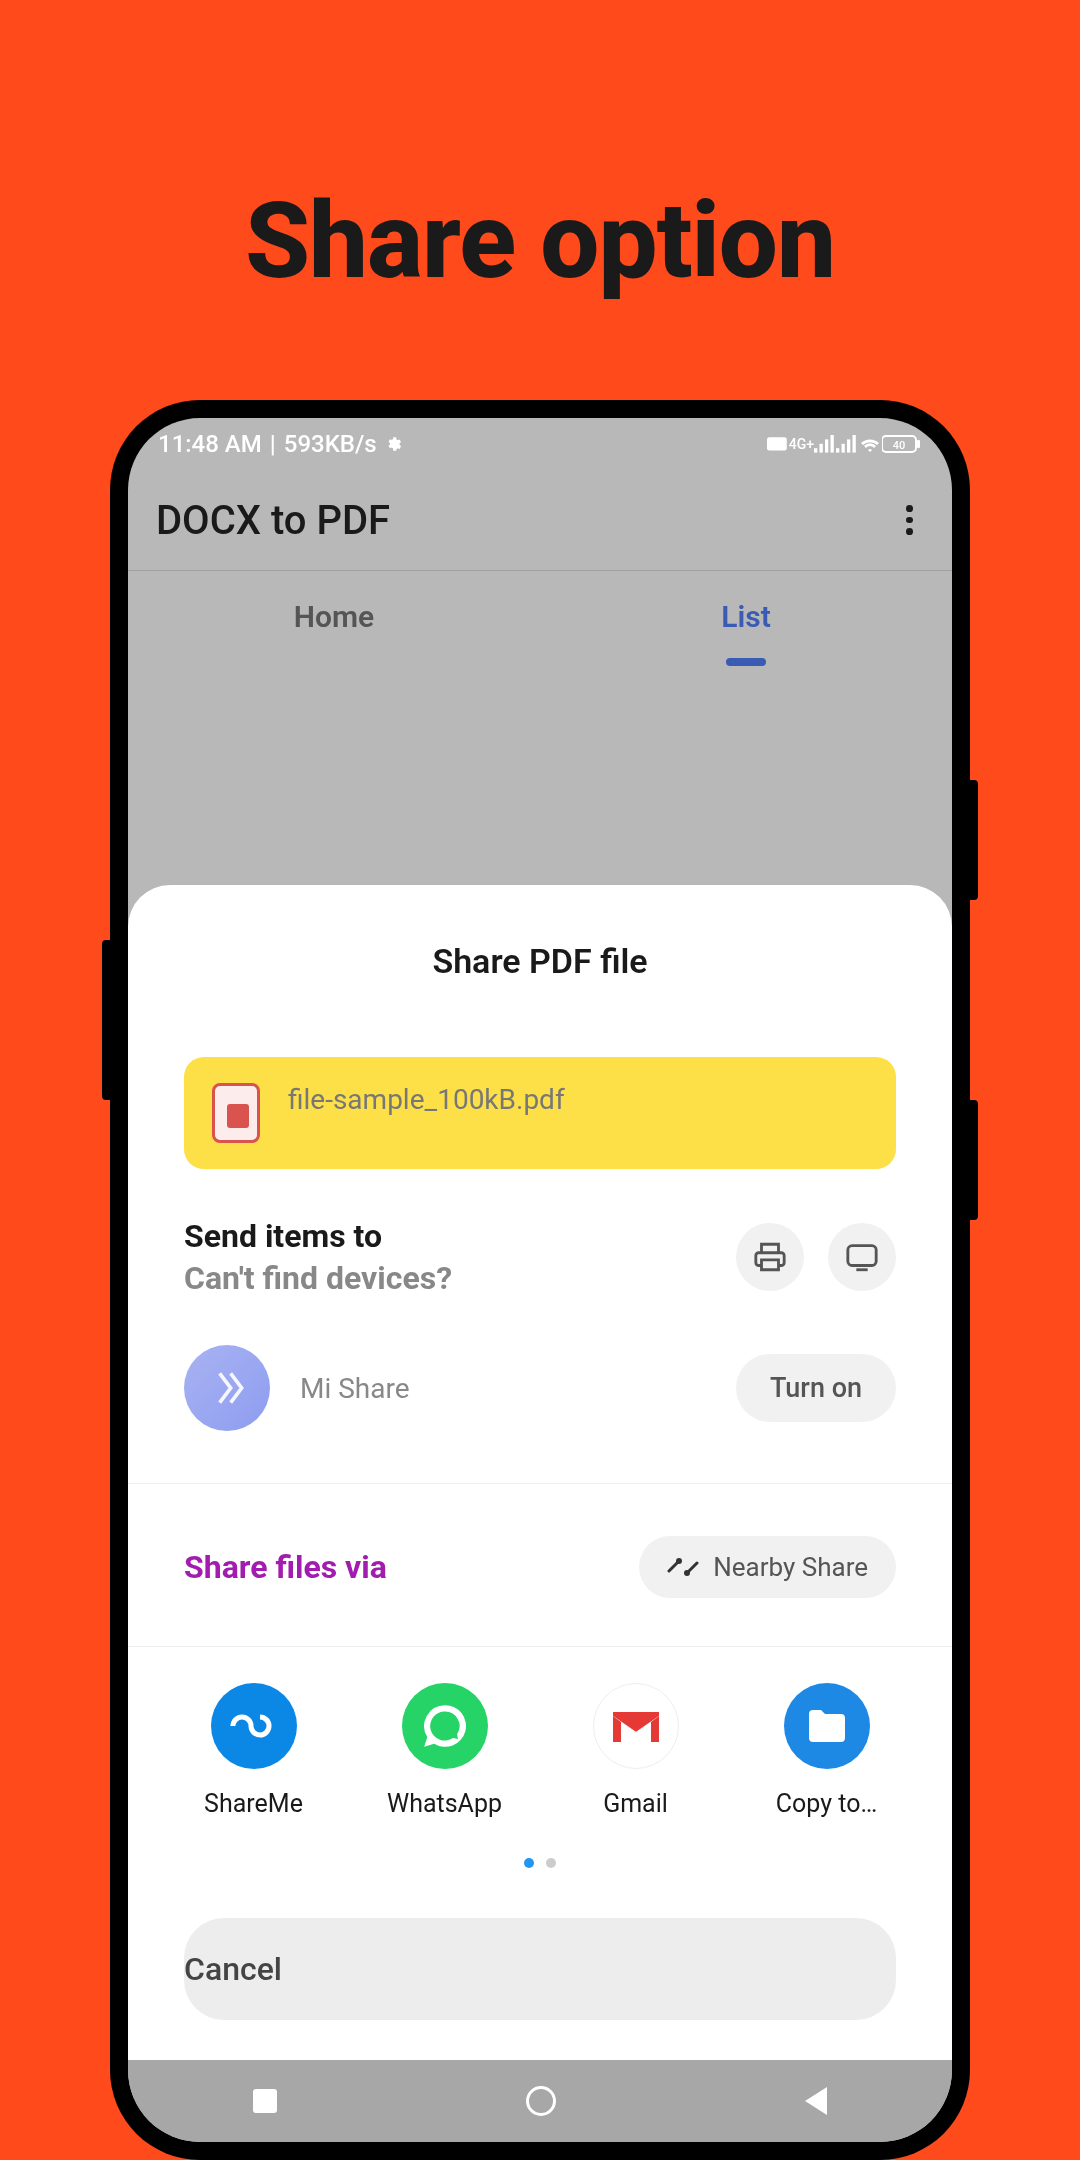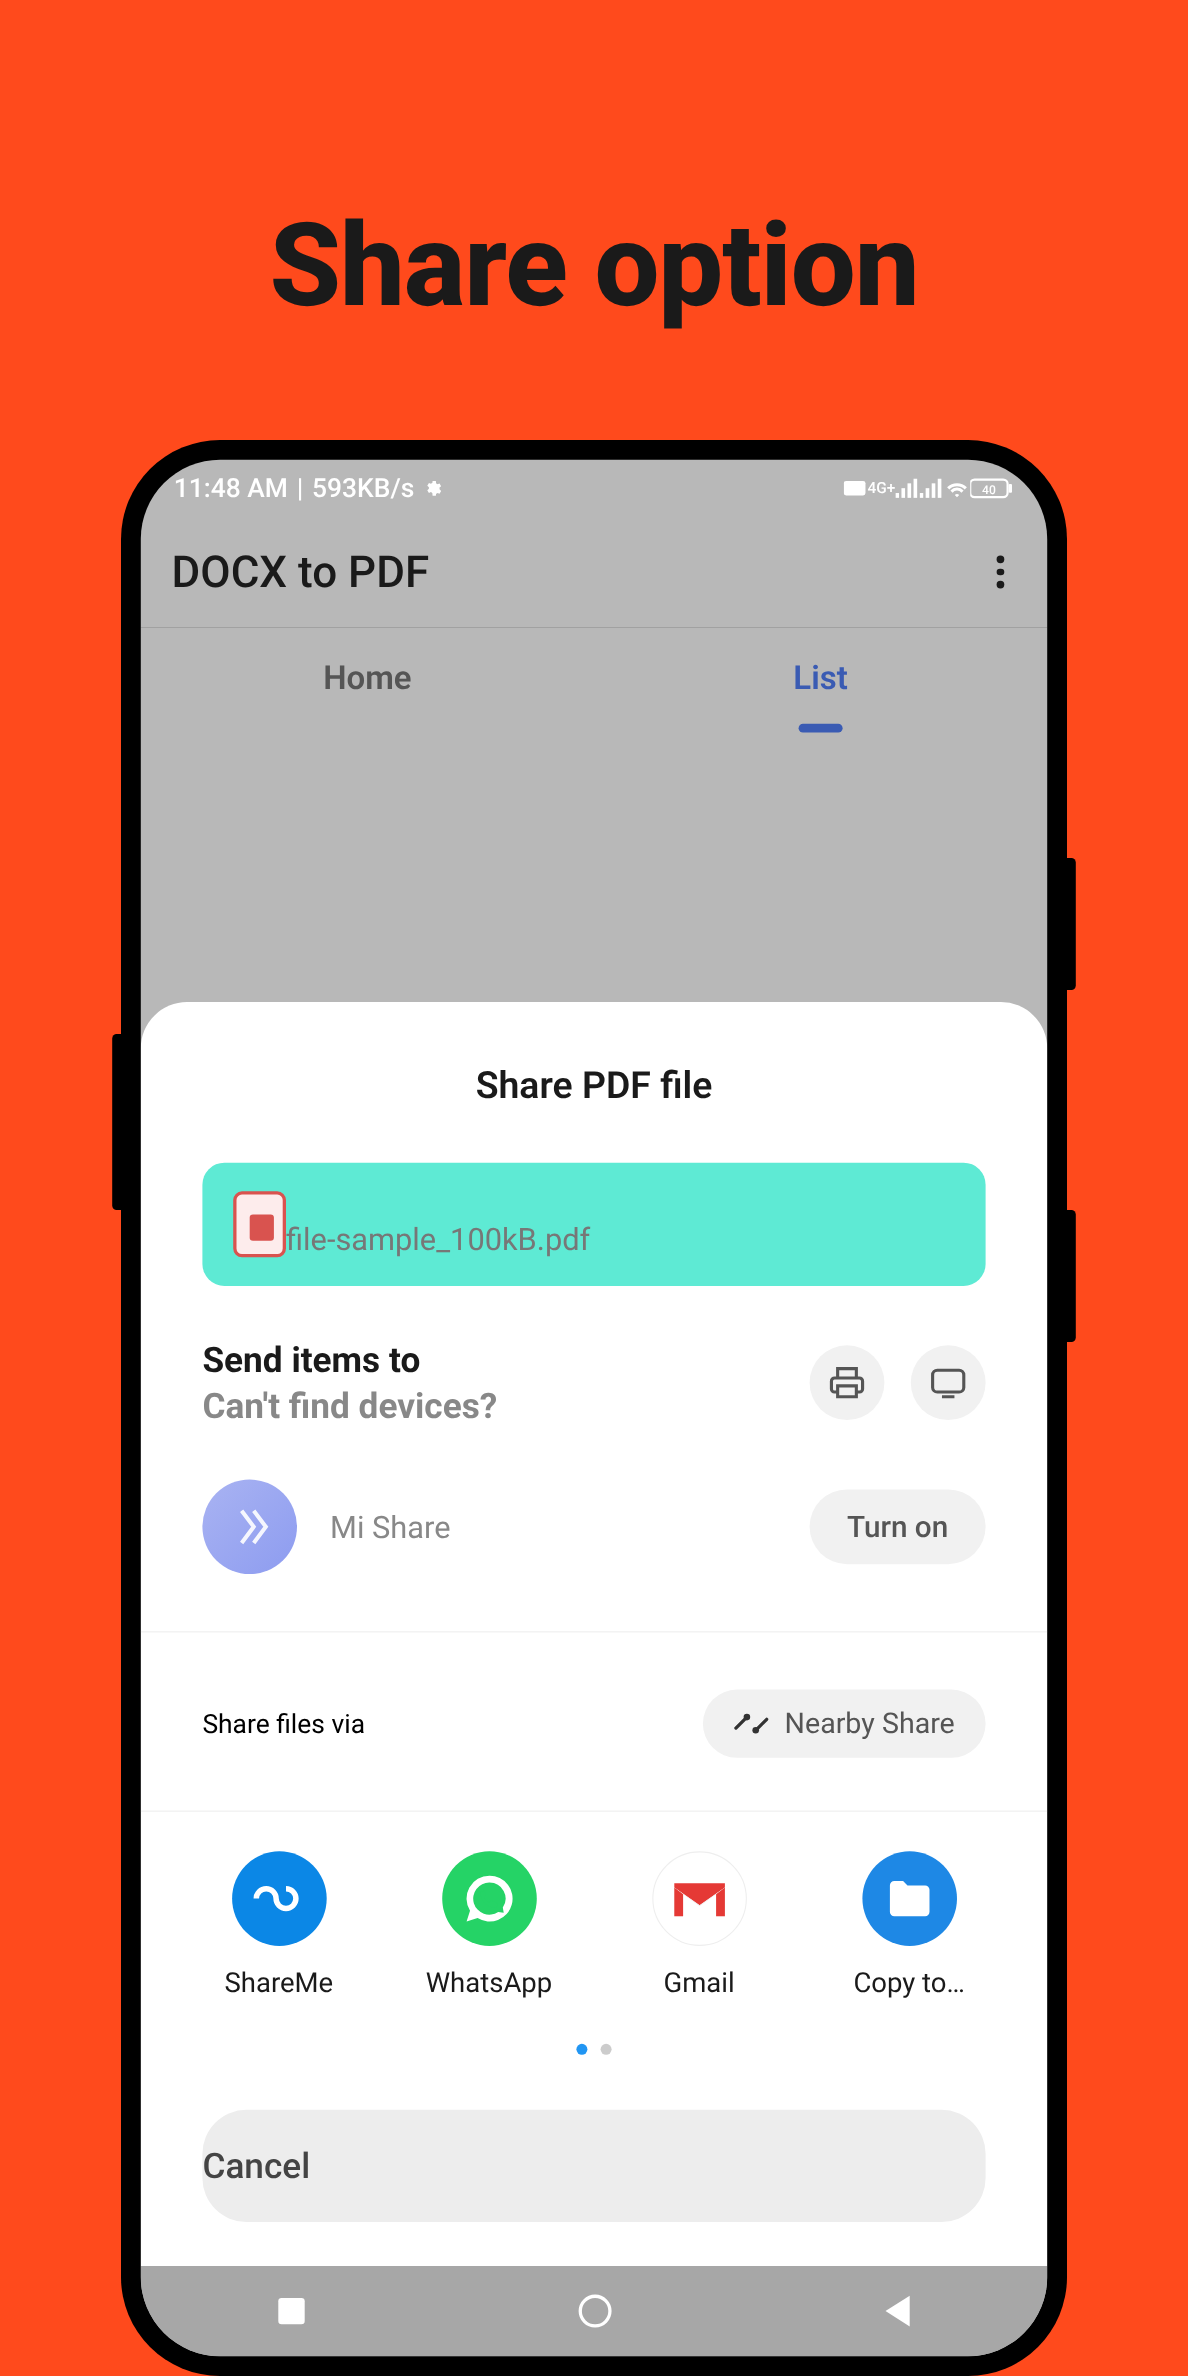--- a/index.html
+++ b/index.html
@@ -144,29 +144,30 @@
     left: 0; right: 0; bottom: 82px;
     background: #fff;
     border-radius: 42px 42px 0 0;
     padding: 56px 0 40px 0;
   }
   .sheet-title {
     text-align: center;
     font-size: 34px;
     font-weight: 600;
     color: #1a1a1a;
-    margin-bottom: 50px;
+    margin-bottom: 76px;
   }
   .file-chip {
     margin: 0 56px 48px 56px;
-    background: #5eead4;
+    background: #fde047;
     border-radius: 20px;
     padding: 26px 28px;
     display: flex;
-    align-items: flex-end;
+    align-items: flex-start;
+    gap: 28px;
   }
   .file-icon {
     width: 48px; height: 60px;
     border: 3px solid #d9534f;
     border-radius: 8px;
     position: relative;
     background: #fdecec;
   }
   .file-icon::before {
     content: "";
@@ -238,23 +239,23 @@
   }
   .sharevia-row {
     display: flex;
     align-items: center;
     padding: 0 56px 48px 56px;
     border-bottom: 1px solid #eee;
     margin-bottom: 36px;
   }
   .sharevia-title {
     flex: 1;
-    font-size: 24px;
-    font-weight: 400;
-    color: #000000;
+    font-size: 32px;
+    font-weight: 700;
+    color: #a21caf;
   }
   .nearby {
     background: #f1f1f1;
     border-radius: 34px;
     padding: 16px 28px;
     display: flex;
     align-items: center;
     gap: 14px;
     font-size: 26px;
     color: #555;

